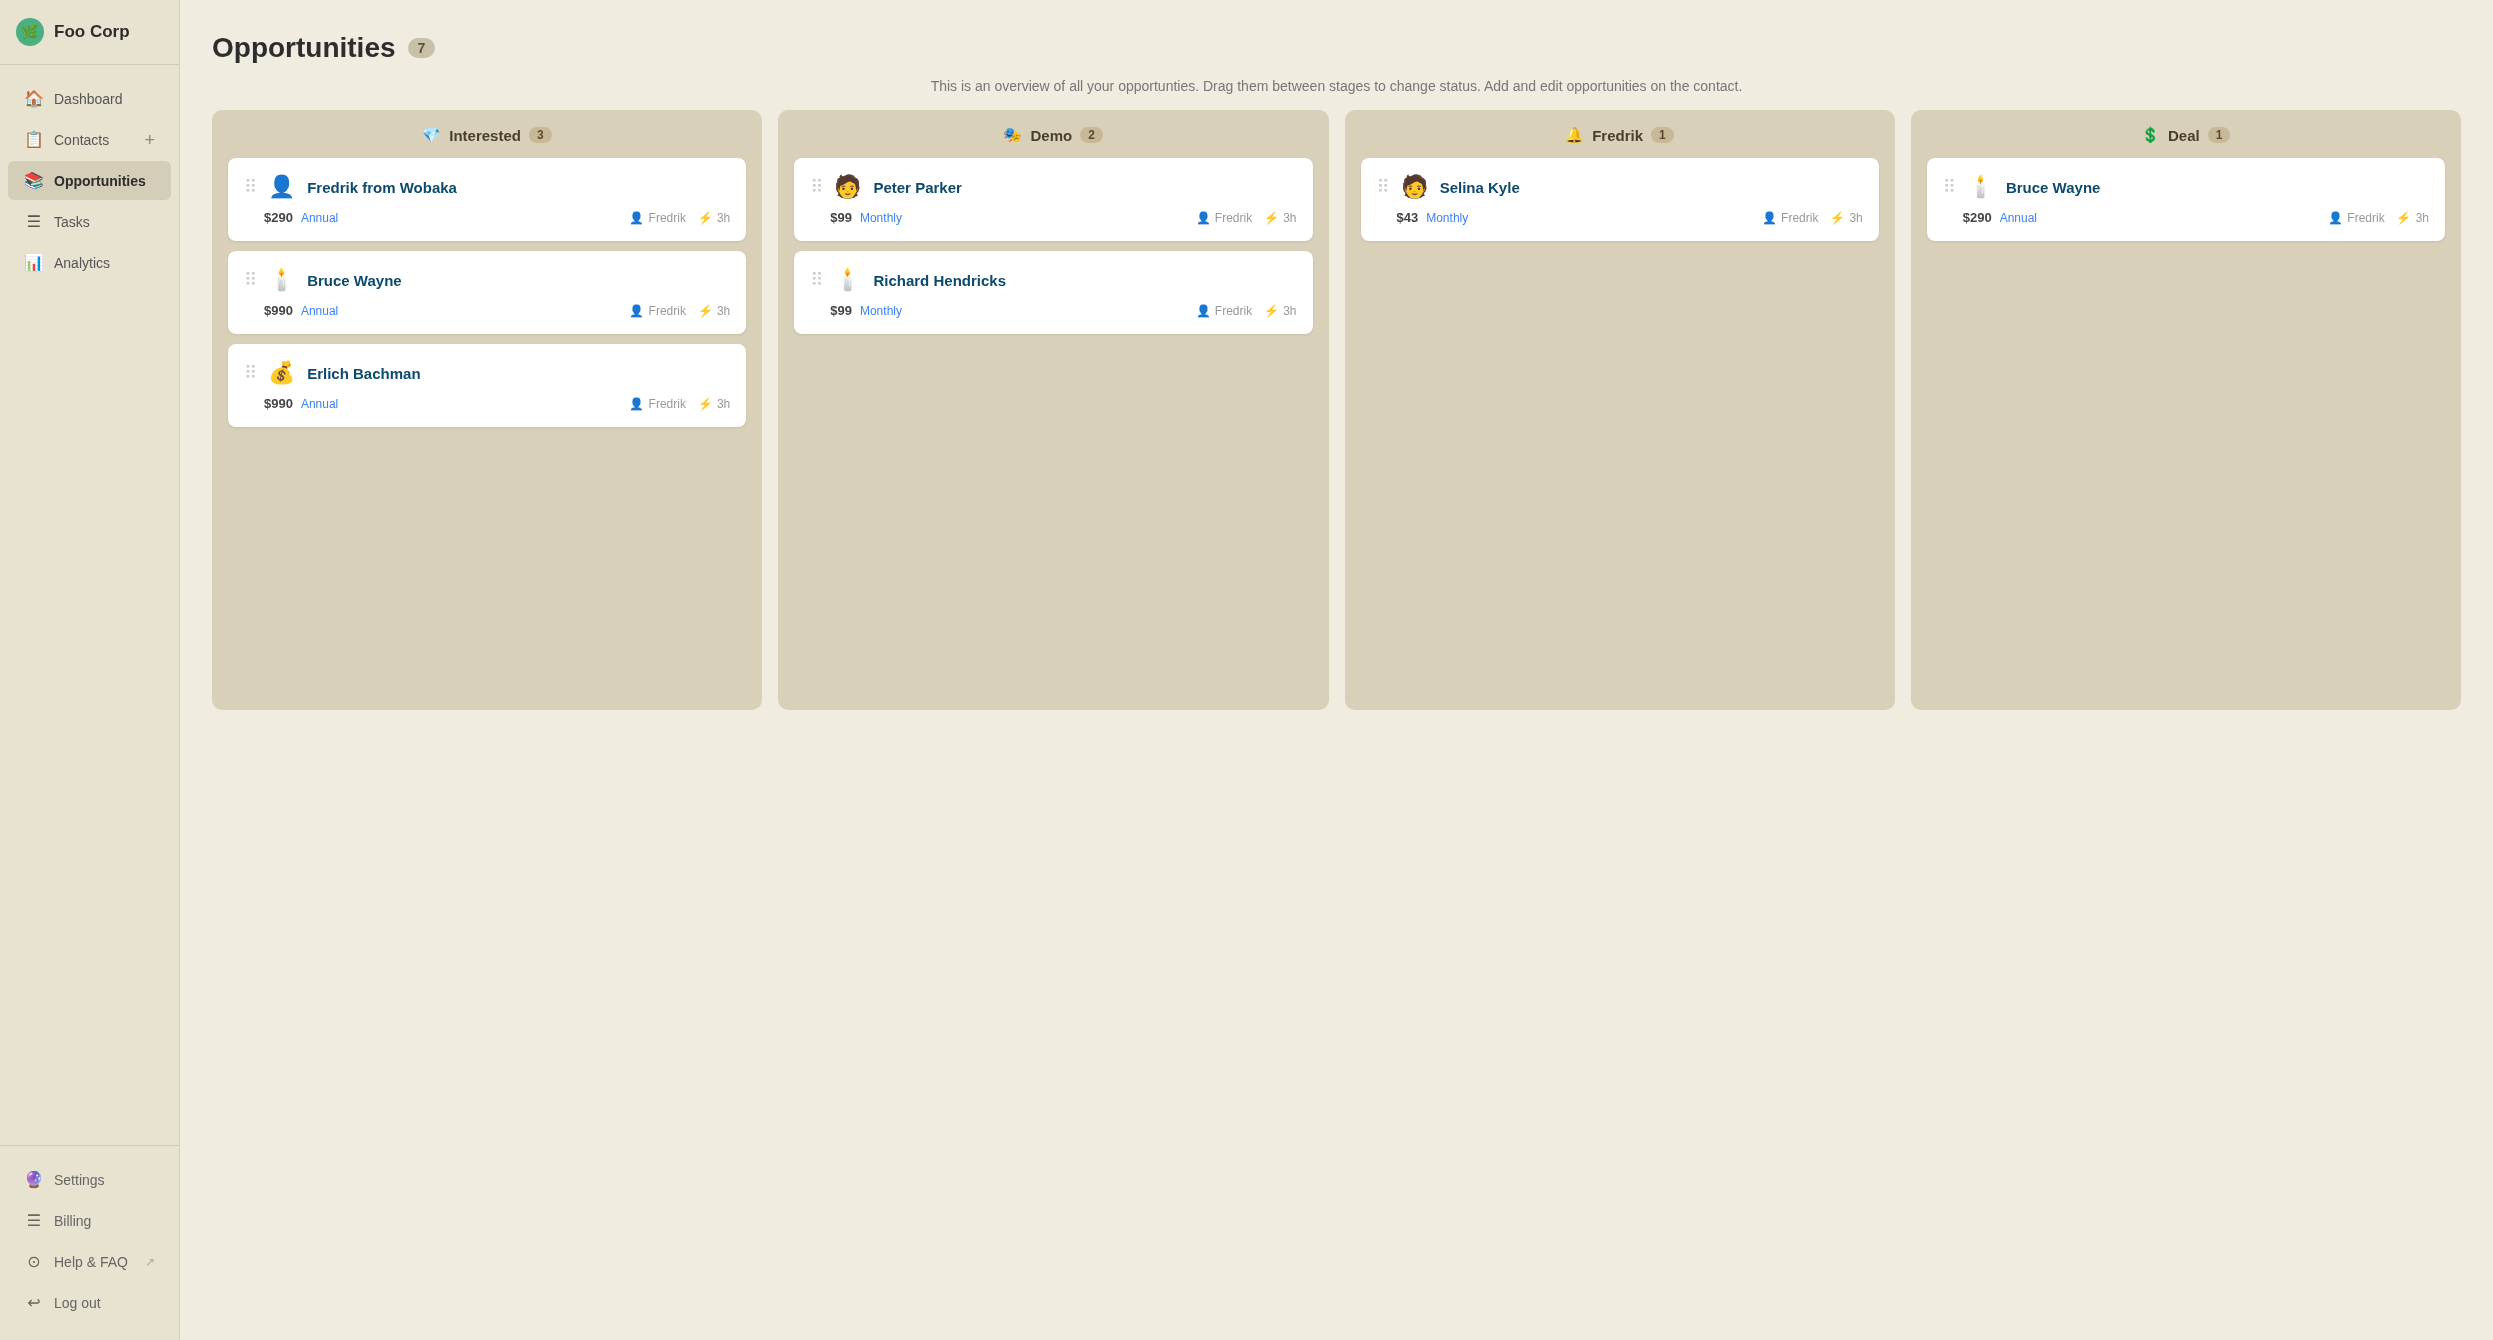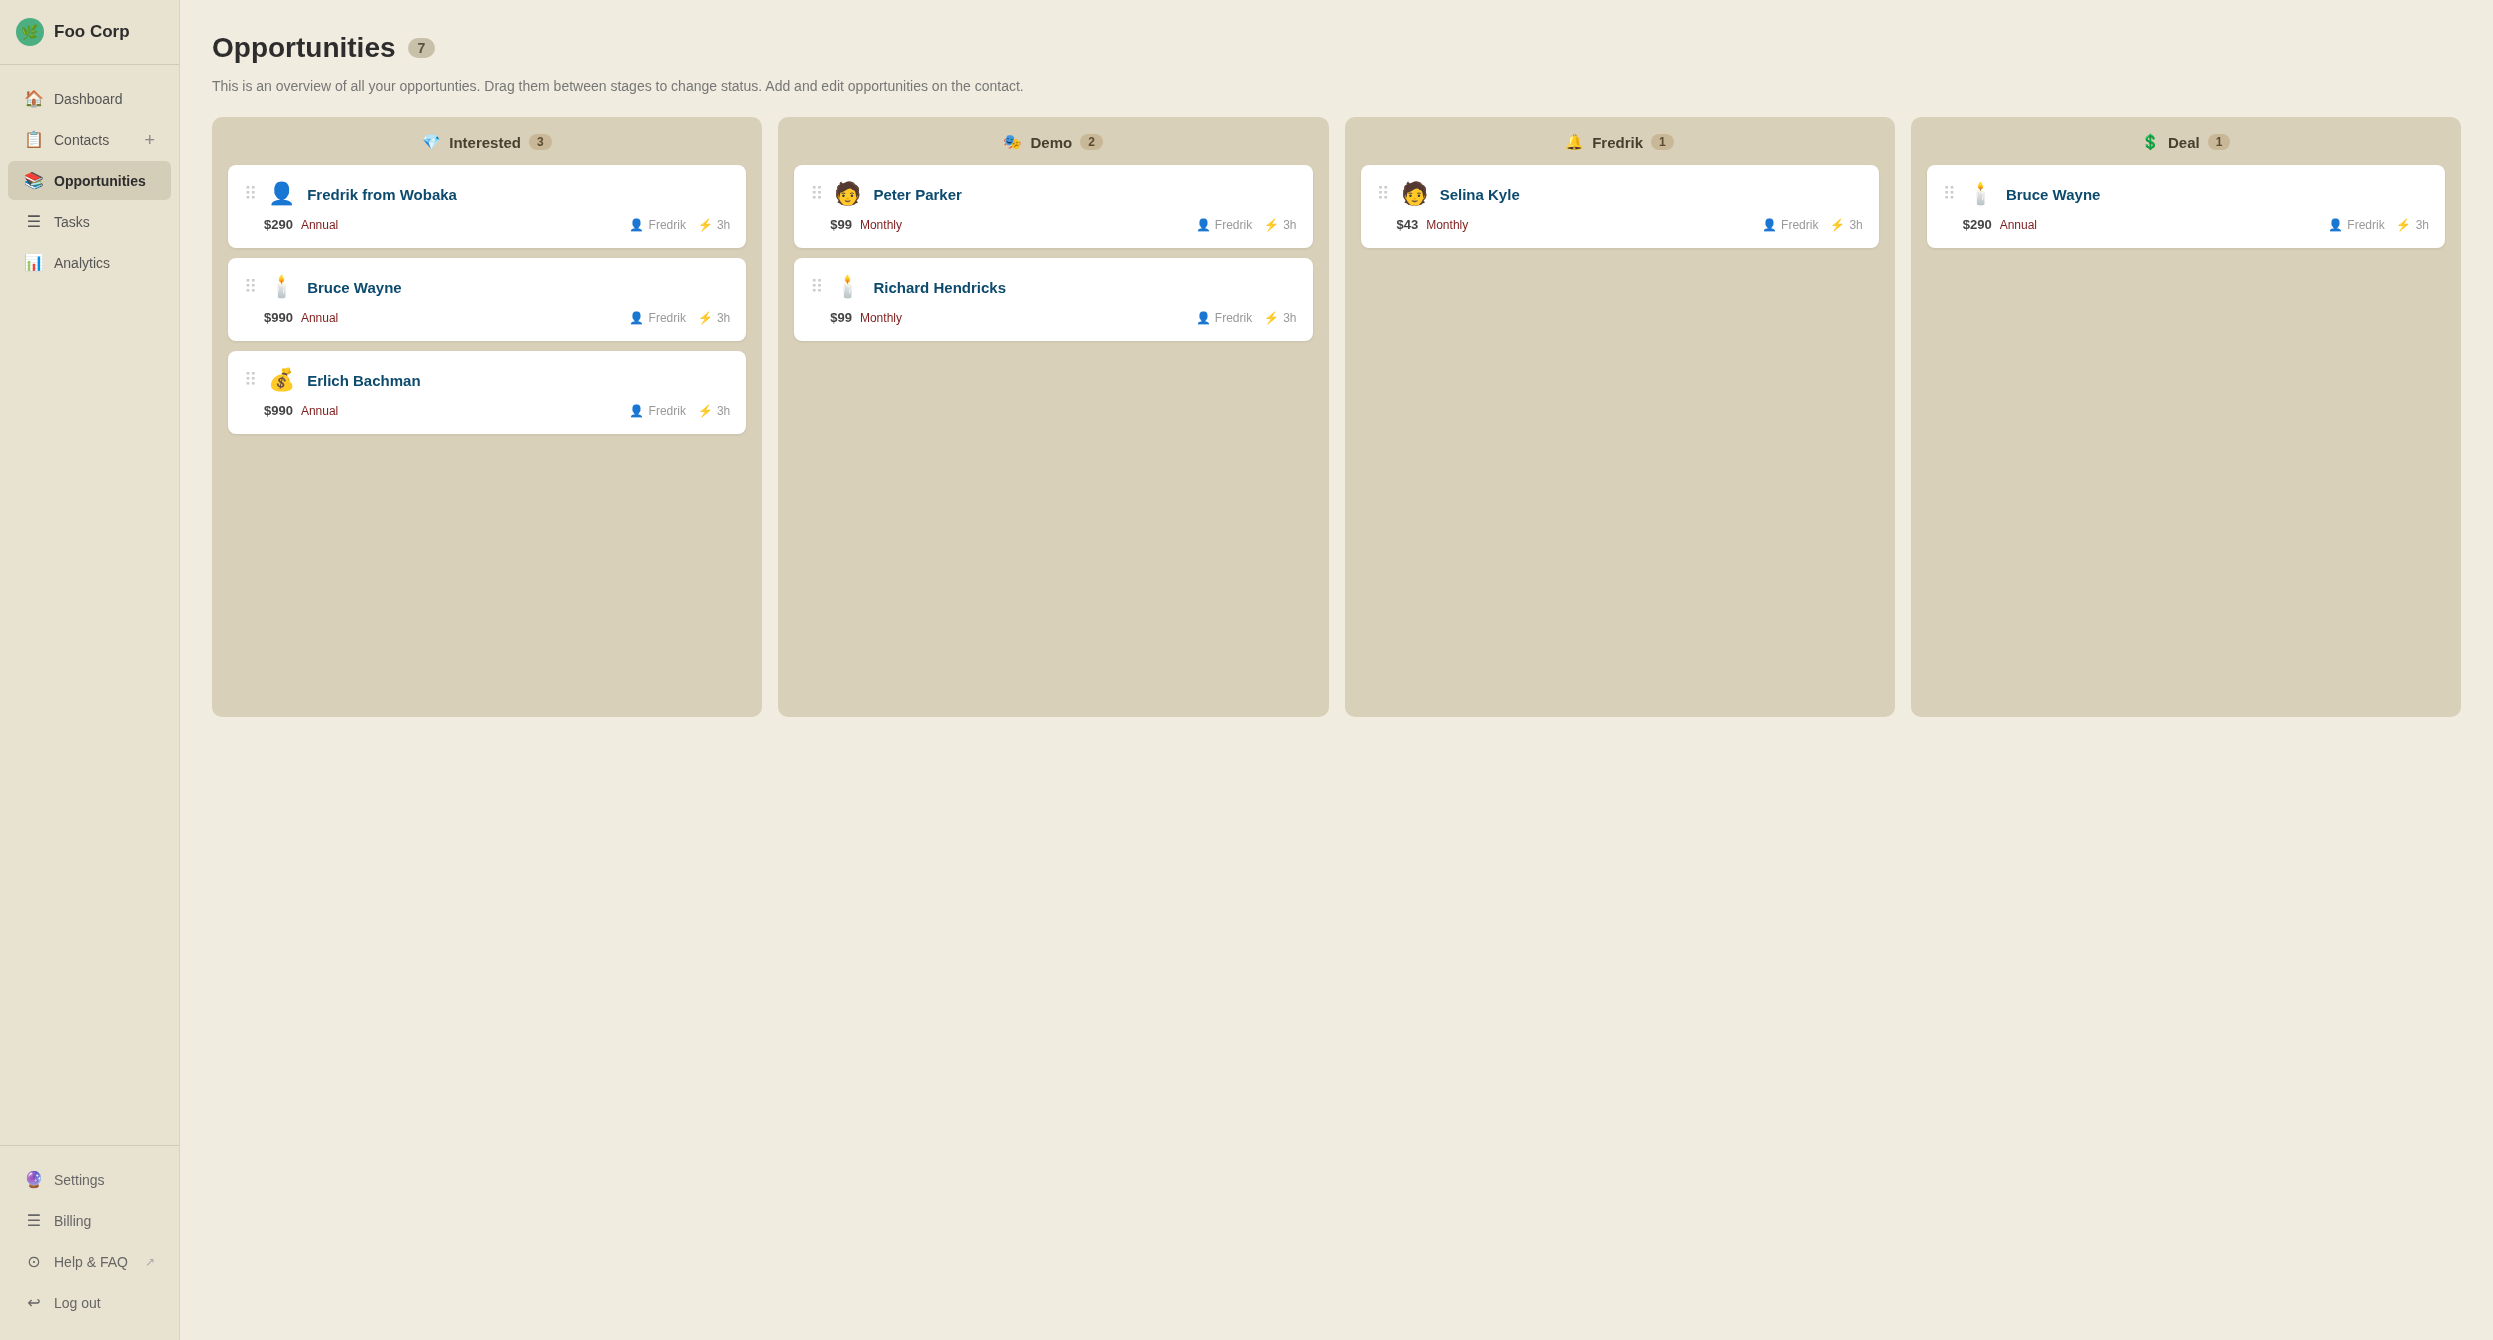--- a/index.html
+++ b/index.html
@@ -96,22 +96,23 @@
       background: #c8c0a8;
       color: #5a5040;
       border-radius: 12px;
       padding: 2px 10px;
       font-size: 14px;
       font-weight: 600;
     }
     .page-desc {
       font-size: 14px;
       color: #777;
-      margin-bottom: 20px;
+      margin-bottom: 13px;
       line-height: 1.5;
+      text-align: center;
     }
     .search-bar {
       display: flex;
       align-items: center;
       background: white;
       border: 1px solid #ddd8cc;
       border-radius: 8px;
       padding: 10px 14px;
       width: 480px;
       margin-bottom: 28px;
@@ -204,21 +205,21 @@
       font-size: 12px;
       color: #888;
       margin-left: 20px;
     }
     .card-amount {
       font-weight: 700;
       color: #444;
       font-size: 13px;
     }
     .card-period {
-      color: #7f1d1d;
+      color: #3b82f6;
       font-size: 12px;
     }
     .card-footer-right {
       margin-left: auto;
       display: flex;
       align-items: center;
       gap: 12px;
     }
     .meta-item {
       display: flex;

